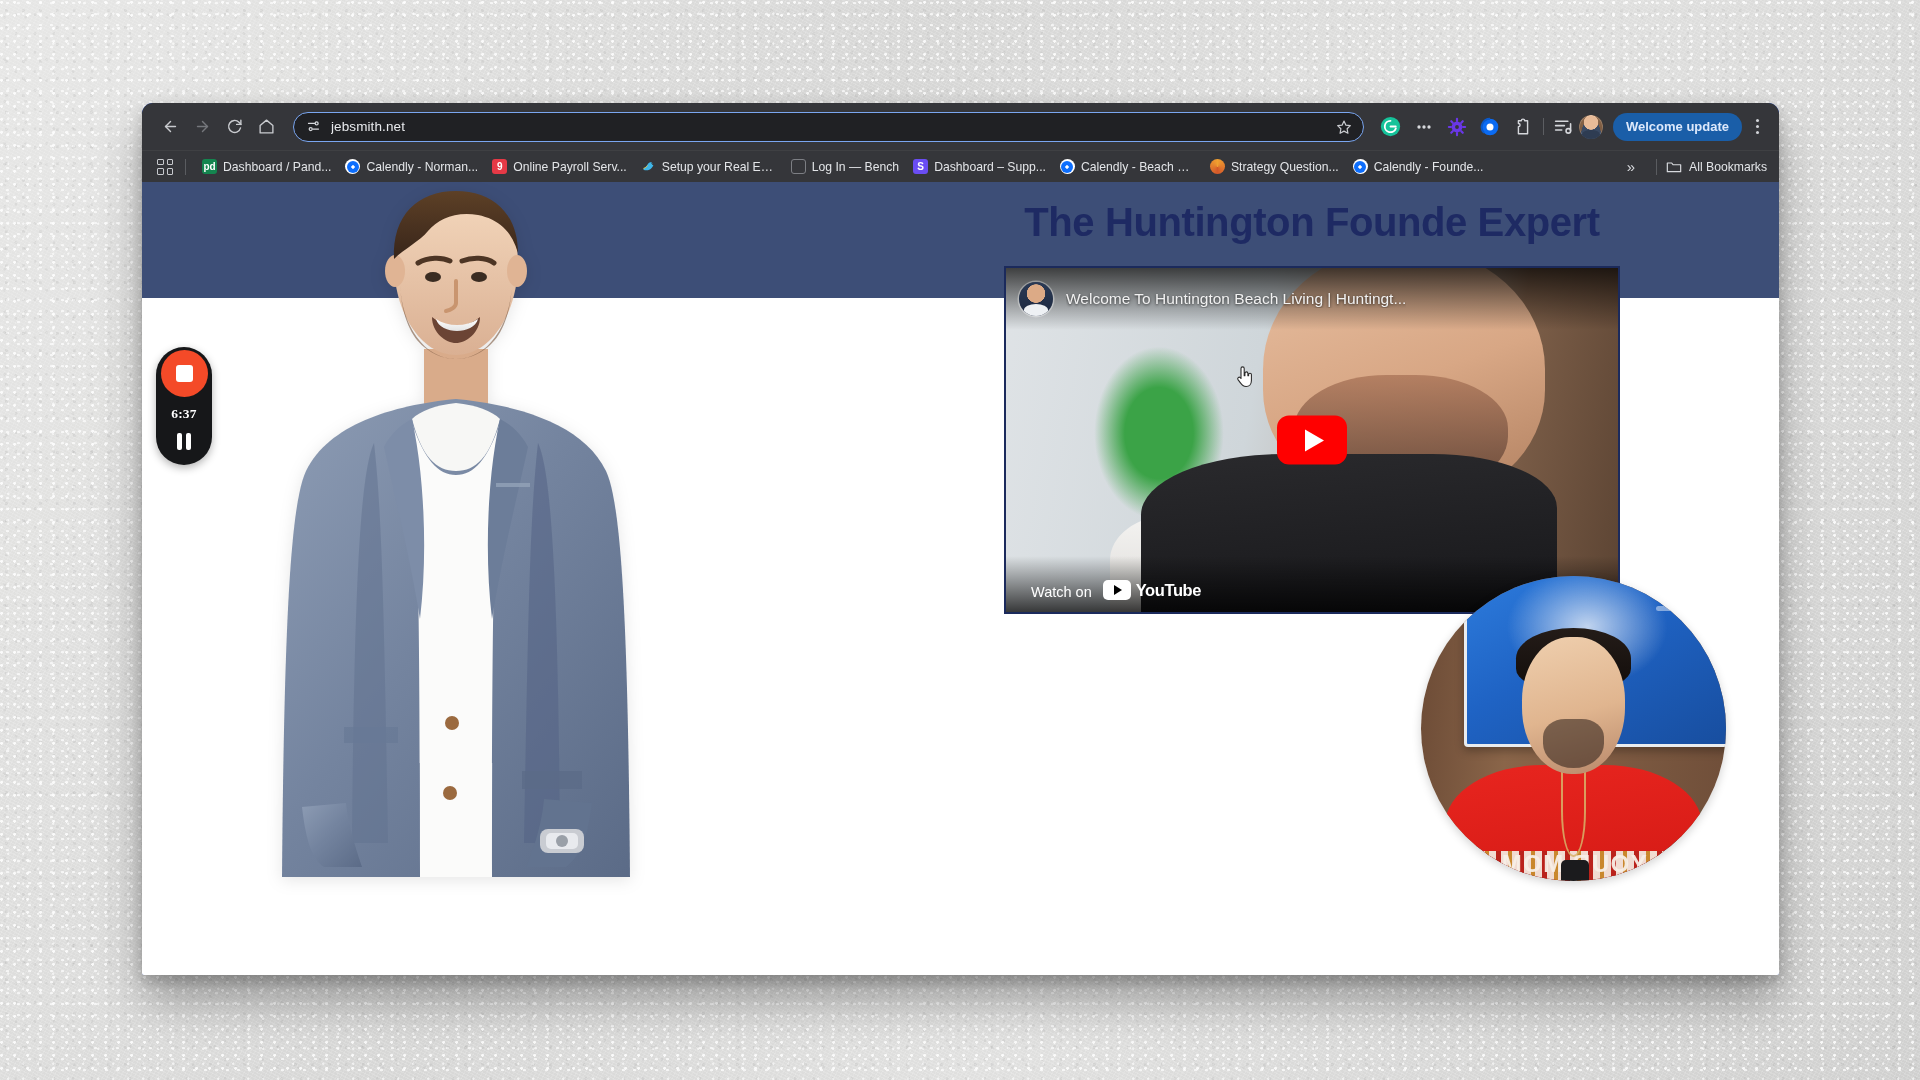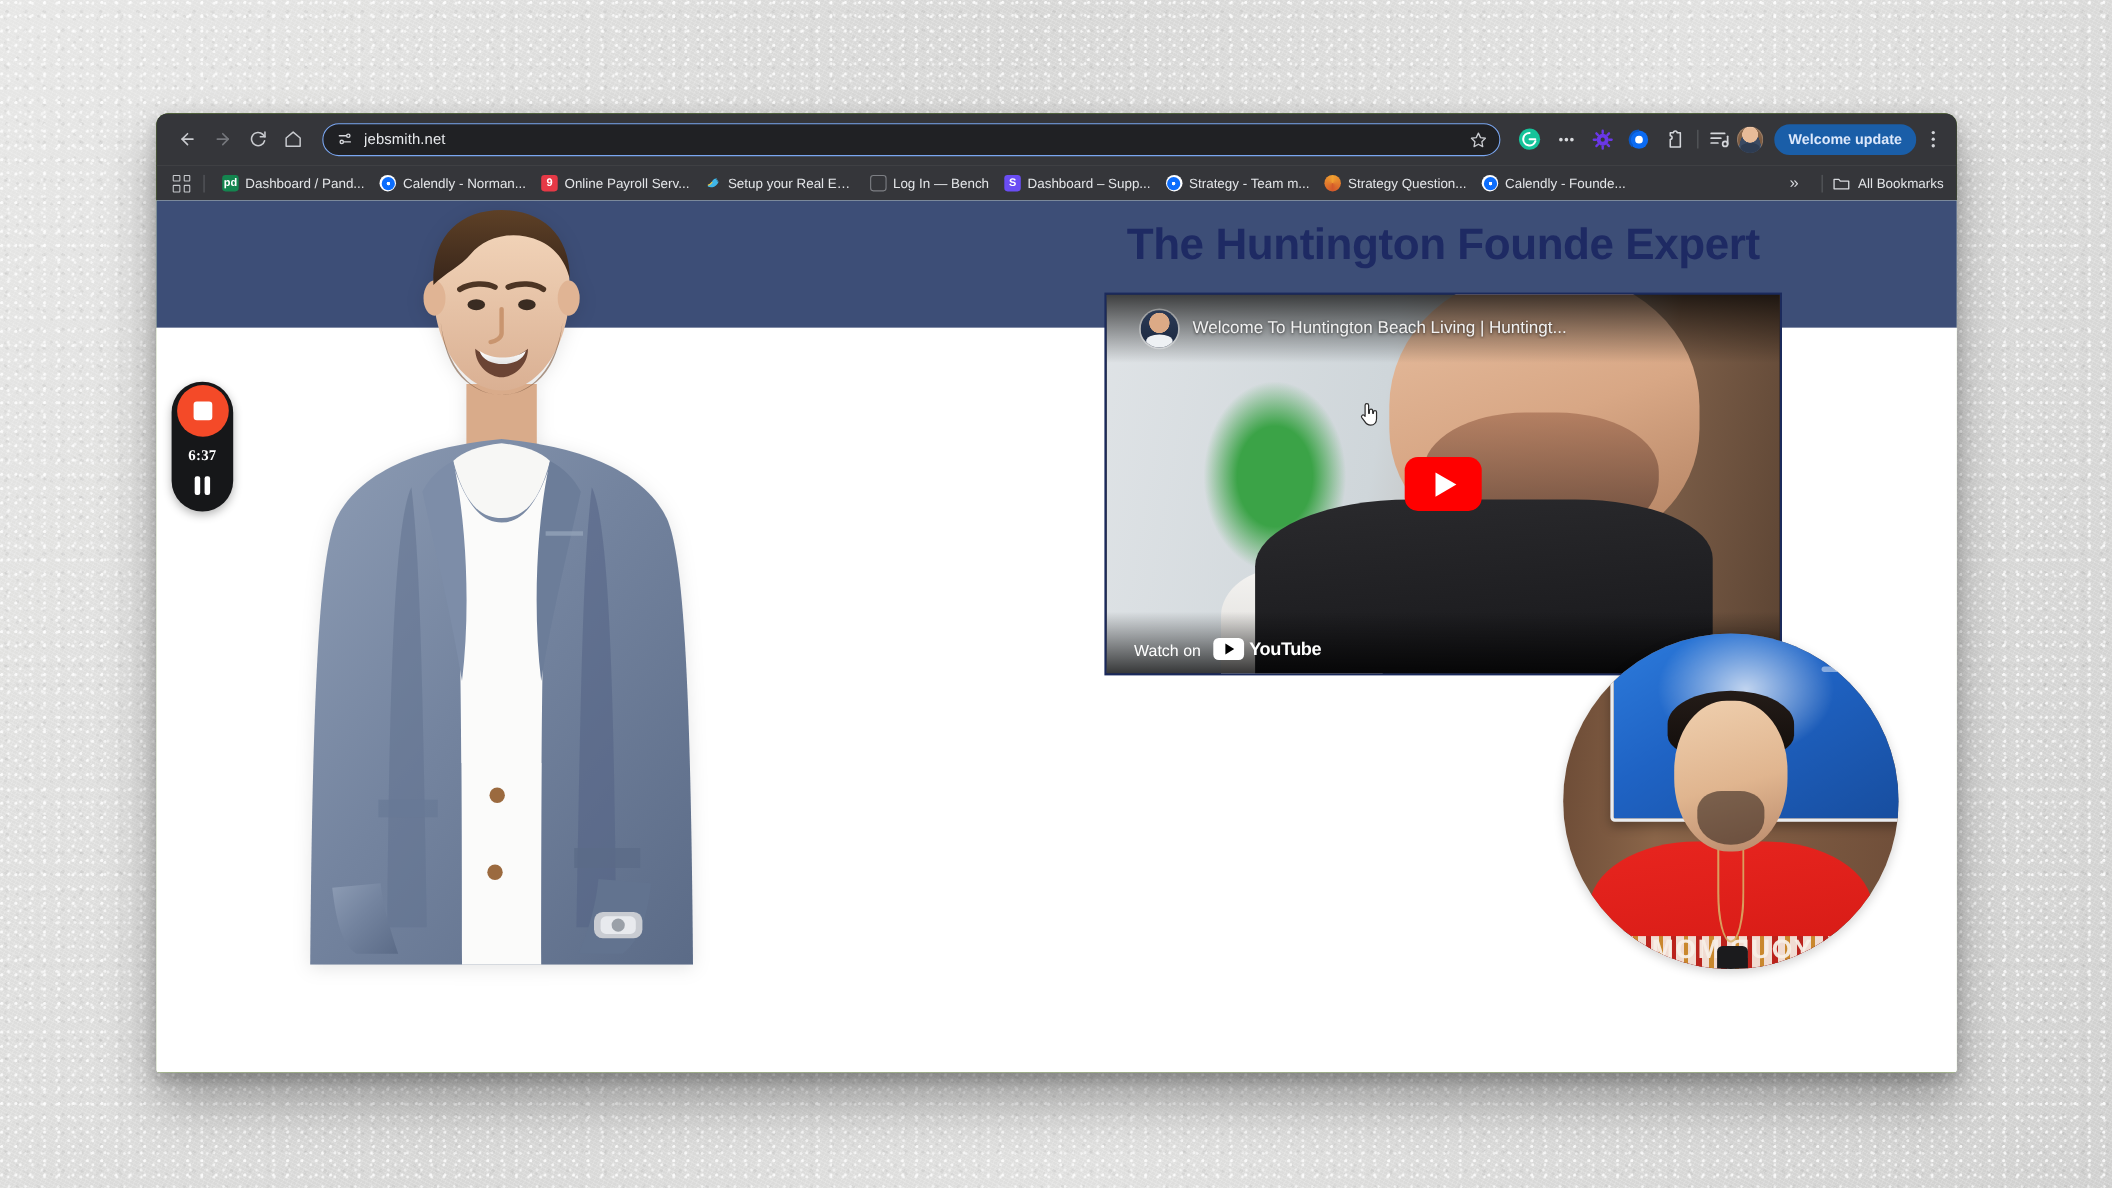--- a/index.html
+++ b/index.html
@@ -38,21 +38,21 @@
   
   #browser {
     position: absolute;
     left: 142px;
     top: 103px;
     width: 1637px;
     height: 872px;
     border-radius: 11px 11px 3px 3px;
     overflow: hidden;
     box-shadow: 0 26px 46px rgba(0,0,0,.30), 0 6px 14px rgba(0,0,0,.20);
-    background: #4d7c0f;
+    background: #1d4ed8;
   }
 
   
   .toolbar {
     height: 47px;
     background: #35363a;
     display: flex;
     align-items: center;
     padding: 0 11px 0 13px;
     gap: 2px;
@@ -267,21 +267,21 @@
   .yt-shirt {
     position: absolute; left: 17%; bottom: -4%; width: 24%; height: 32%;
     border-radius: 40% 22% 0 0;
     background: linear-gradient(#f4f3f1, #d9d7d4);
   }
 
   .yt-topbar {
     position: absolute; left: 0; right: 0; top: 0; height: 62px;
     background: linear-gradient(rgba(0,0,0,.72), rgba(0,0,0,0));
     display: flex; align-items: center; gap: 13px;
-    padding: 0 31px;
+    padding: 0 13px;
   }
   .yt-chanav {
     width: 34px; height: 34px; border-radius: 50%; flex: 0 0 auto;
     background:
       radial-gradient(circle at 50% 34%, #dcaa86 0 9px, transparent 9.5px),
       linear-gradient(#2b3a55, #1c2840);
     box-shadow: 0 0 0 1.5px rgba(255,255,255,.35);
     position: relative; overflow: hidden;
   }
   .yt-chanav::after {
@@ -613,21 +613,21 @@
     <div class="bm">
       <span class="favicon fav-bench"></span>
       <span class="bm-label">Log In — Bench</span>
     </div>
     <div class="bm">
       <span class="favicon fav-s">S</span>
       <span class="bm-label">Dashboard – Supp...</span>
     </div>
     <div class="bm">
       <span class="favicon fav-blue"></span>
-      <span class="bm-label">Strategy - Team m...</span>
+      <span class="bm-label">Calendly - Beach m...</span>
     </div>
     <div class="bm">
       <span class="favicon fav-swirl"></span>
       <span class="bm-label">Strategy Question...</span>
     </div>
     <div class="bm">
       <span class="favicon fav-blue"></span>
       <span class="bm-label">Calendly - Founde...</span>
     </div>
 

